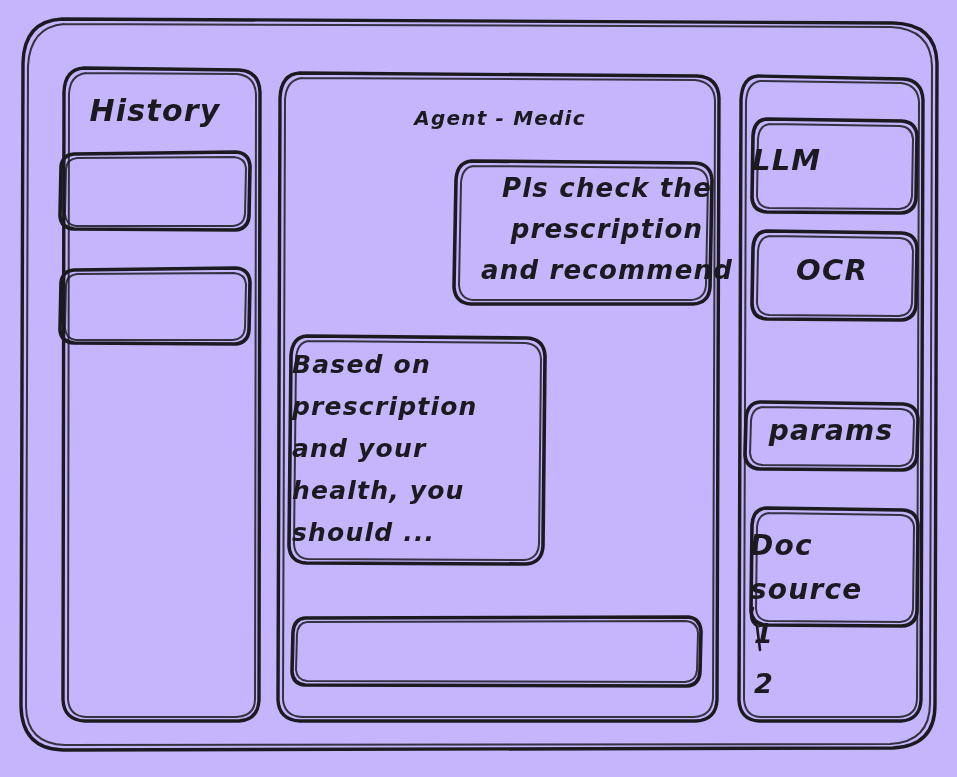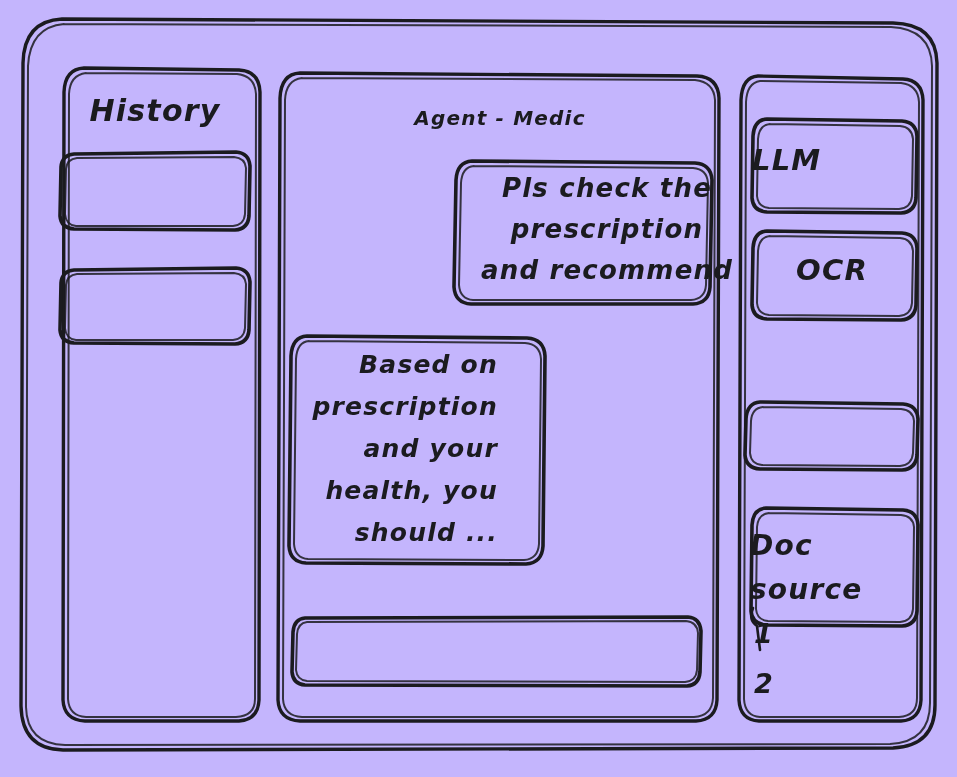--- a/index.html
+++ b/index.html
@@ -73,21 +73,21 @@
     left: 456px; top: 168px;
     width: 254px;
     text-align: center;
     font-size: 26px;
     line-height: 41px;
     margin-left: 24px;
   }
   #assistant-bubble-text {
     left: 292px; top: 344px;
     width: 206px;
-    text-align: right;
+    text-align: left;
     font-size: 25px;
     line-height: 42px;
   }
   #tool-llm-label {
     left: 752px; top: 142px;
     width: 160px;
     text-align: left;
     font-size: 29px;
     line-height: 36px;
   }
@@ -190,20 +190,21 @@
 and your
 health, you
 should ...</div>
 
   <div id="composer-input" style="position:absolute;left:292px;top:617px;width:409px;height:69px;"></div>
 
   <div class="txt hand" id="tool-llm-label">LLM</div>
 
   <div class="txt hand" id="tool-ocr-label">OCR</div>
 
+  <div class="txt hand" id="tool-params-label">params</div>
 
   <div class="txt hand" id="tool-docsource-label">Doc
 source</div>
 
   <div class="txt hand" id="doc-item-0-label">1</div>
 
   <div class="txt hand" id="doc-item-1-label">2</div>
 
 </div>
 

